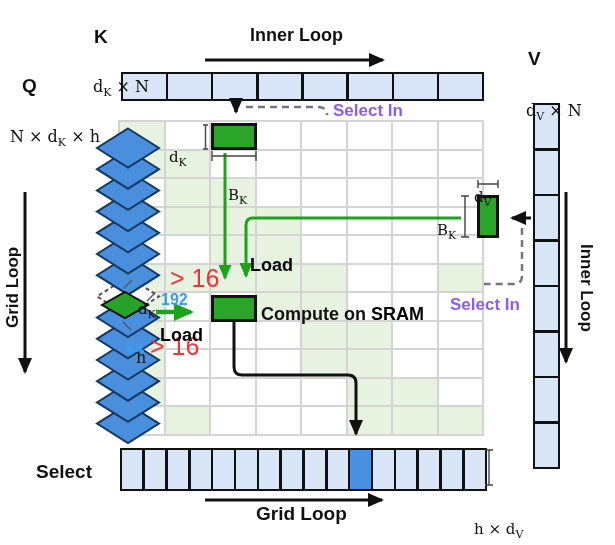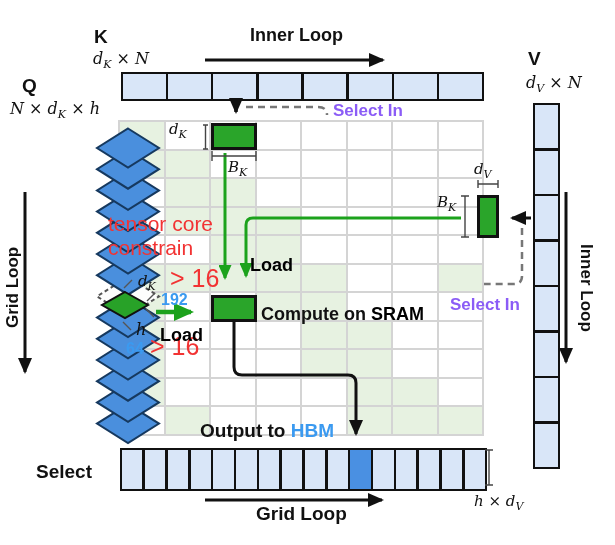--- a/index.html
+++ b/index.html
@@ -28,21 +28,21 @@
   #sram-tile{left:211px;top:295px;width:46px;height:27px;}
   #v-tile{left:477px;top:195px;width:22px;height:43px;}
 
   
   .lbl{position:absolute;z-index:6;font-weight:bold;font-size:19px;white-space:nowrap;}
   .sel{color:#8b5cf6;font-size:17px;}
   .green-t{color:#000000;}
   .blue-t{color:#3b9af0;}
   .red-t{color:#f23333;font-weight:normal;}
   .math{position:absolute;z-index:6;font-family:"DejaVu Serif","Liberation Serif",serif;
-        font-style:italic;font-size:16px;white-space:nowrap;}
+        font-size:16px;white-space:nowrap;margin-top:28px;}
   .math sub{font-size:11px;line-height:0;}
   .math.small{font-size:15px;}
   .rot-l{transform:rotate(-90deg);text-align:center;}
   .rot-r{transform:rotate(90deg);text-align:center;}
   .two-line{line-height:24px;font-size:21px;}
   .big-red{font-size:25px;font-weight:normal;color:#f23333;}
 </style>
 </head>
 <body>
 
@@ -254,33 +254,26 @@
   <div class="lbl rot-r" style="left:546px;top:274px;width:80px;font-size:17px;">Inner Loop</div>
   <div class="lbl sel" style="left:450px;top:295px;">Select In</div>
 
   <span class="math small" style="left:169px;top:120px;"><span>d</span><sub>K</sub></span>
   <span class="math small" style="left:228px;top:158px;"><span>B</span><sub>K</sub></span>
   <span class="math small" style="left:474px;top:160px;"><span>d</span><sub>V</sub></span>
   <span class="math small" style="left:437px;top:193px;"><span>B</span><sub>K</sub></span>
   <span class="math small" style="left:138px;top:272px;"><span>d</span><sub>K</sub></span>
   <span class="math" style="left:136px;top:320px;"><span>h</span></span>
 
-  <div class="lbl red-t two-line" style="left:108px;top:212px;">
-    <div>tensor core</div>
-    <div>constrain</div>
-  </div>
   <div class="lbl big-red" style="left:170px;top:264px;">&gt; 16</div>
   <div class="lbl big-red" style="left:150px;top:332px;">&gt; 16</div>
   <div class="lbl blue-t" style="left:149px;top:291px;font-size:16px;margin-left:12px;">192</div>
   <div class="lbl blue-t" style="left:126px;top:340px;font-size:16px;">64</div>
   <div class="lbl green-t" style="left:250px;top:255px;font-size:18px;">Load</div>
   <div class="lbl green-t" style="left:160px;top:325px;font-size:18px;">Load</div>
   <div class="lbl" style="left:261px;top:304px;font-size:18px;">
     <span>Compute on </span><span class="green-t">SRAM</span>
   </div>
-  <div class="lbl" style="left:200px;top:420px;">
-    <span>Output to </span><span class="blue-t">HBM</span>
-  </div>
 
   <div class="lbl" style="left:36px;top:461px;">Select</div>
   <div class="lbl" style="left:256px;top:503px;">Grid Loop</div>
   <span class="math small" style="left:474px;top:492px;"><span>h × d</span><sub>V</sub></span>
 </div>
 
 </body></html>

